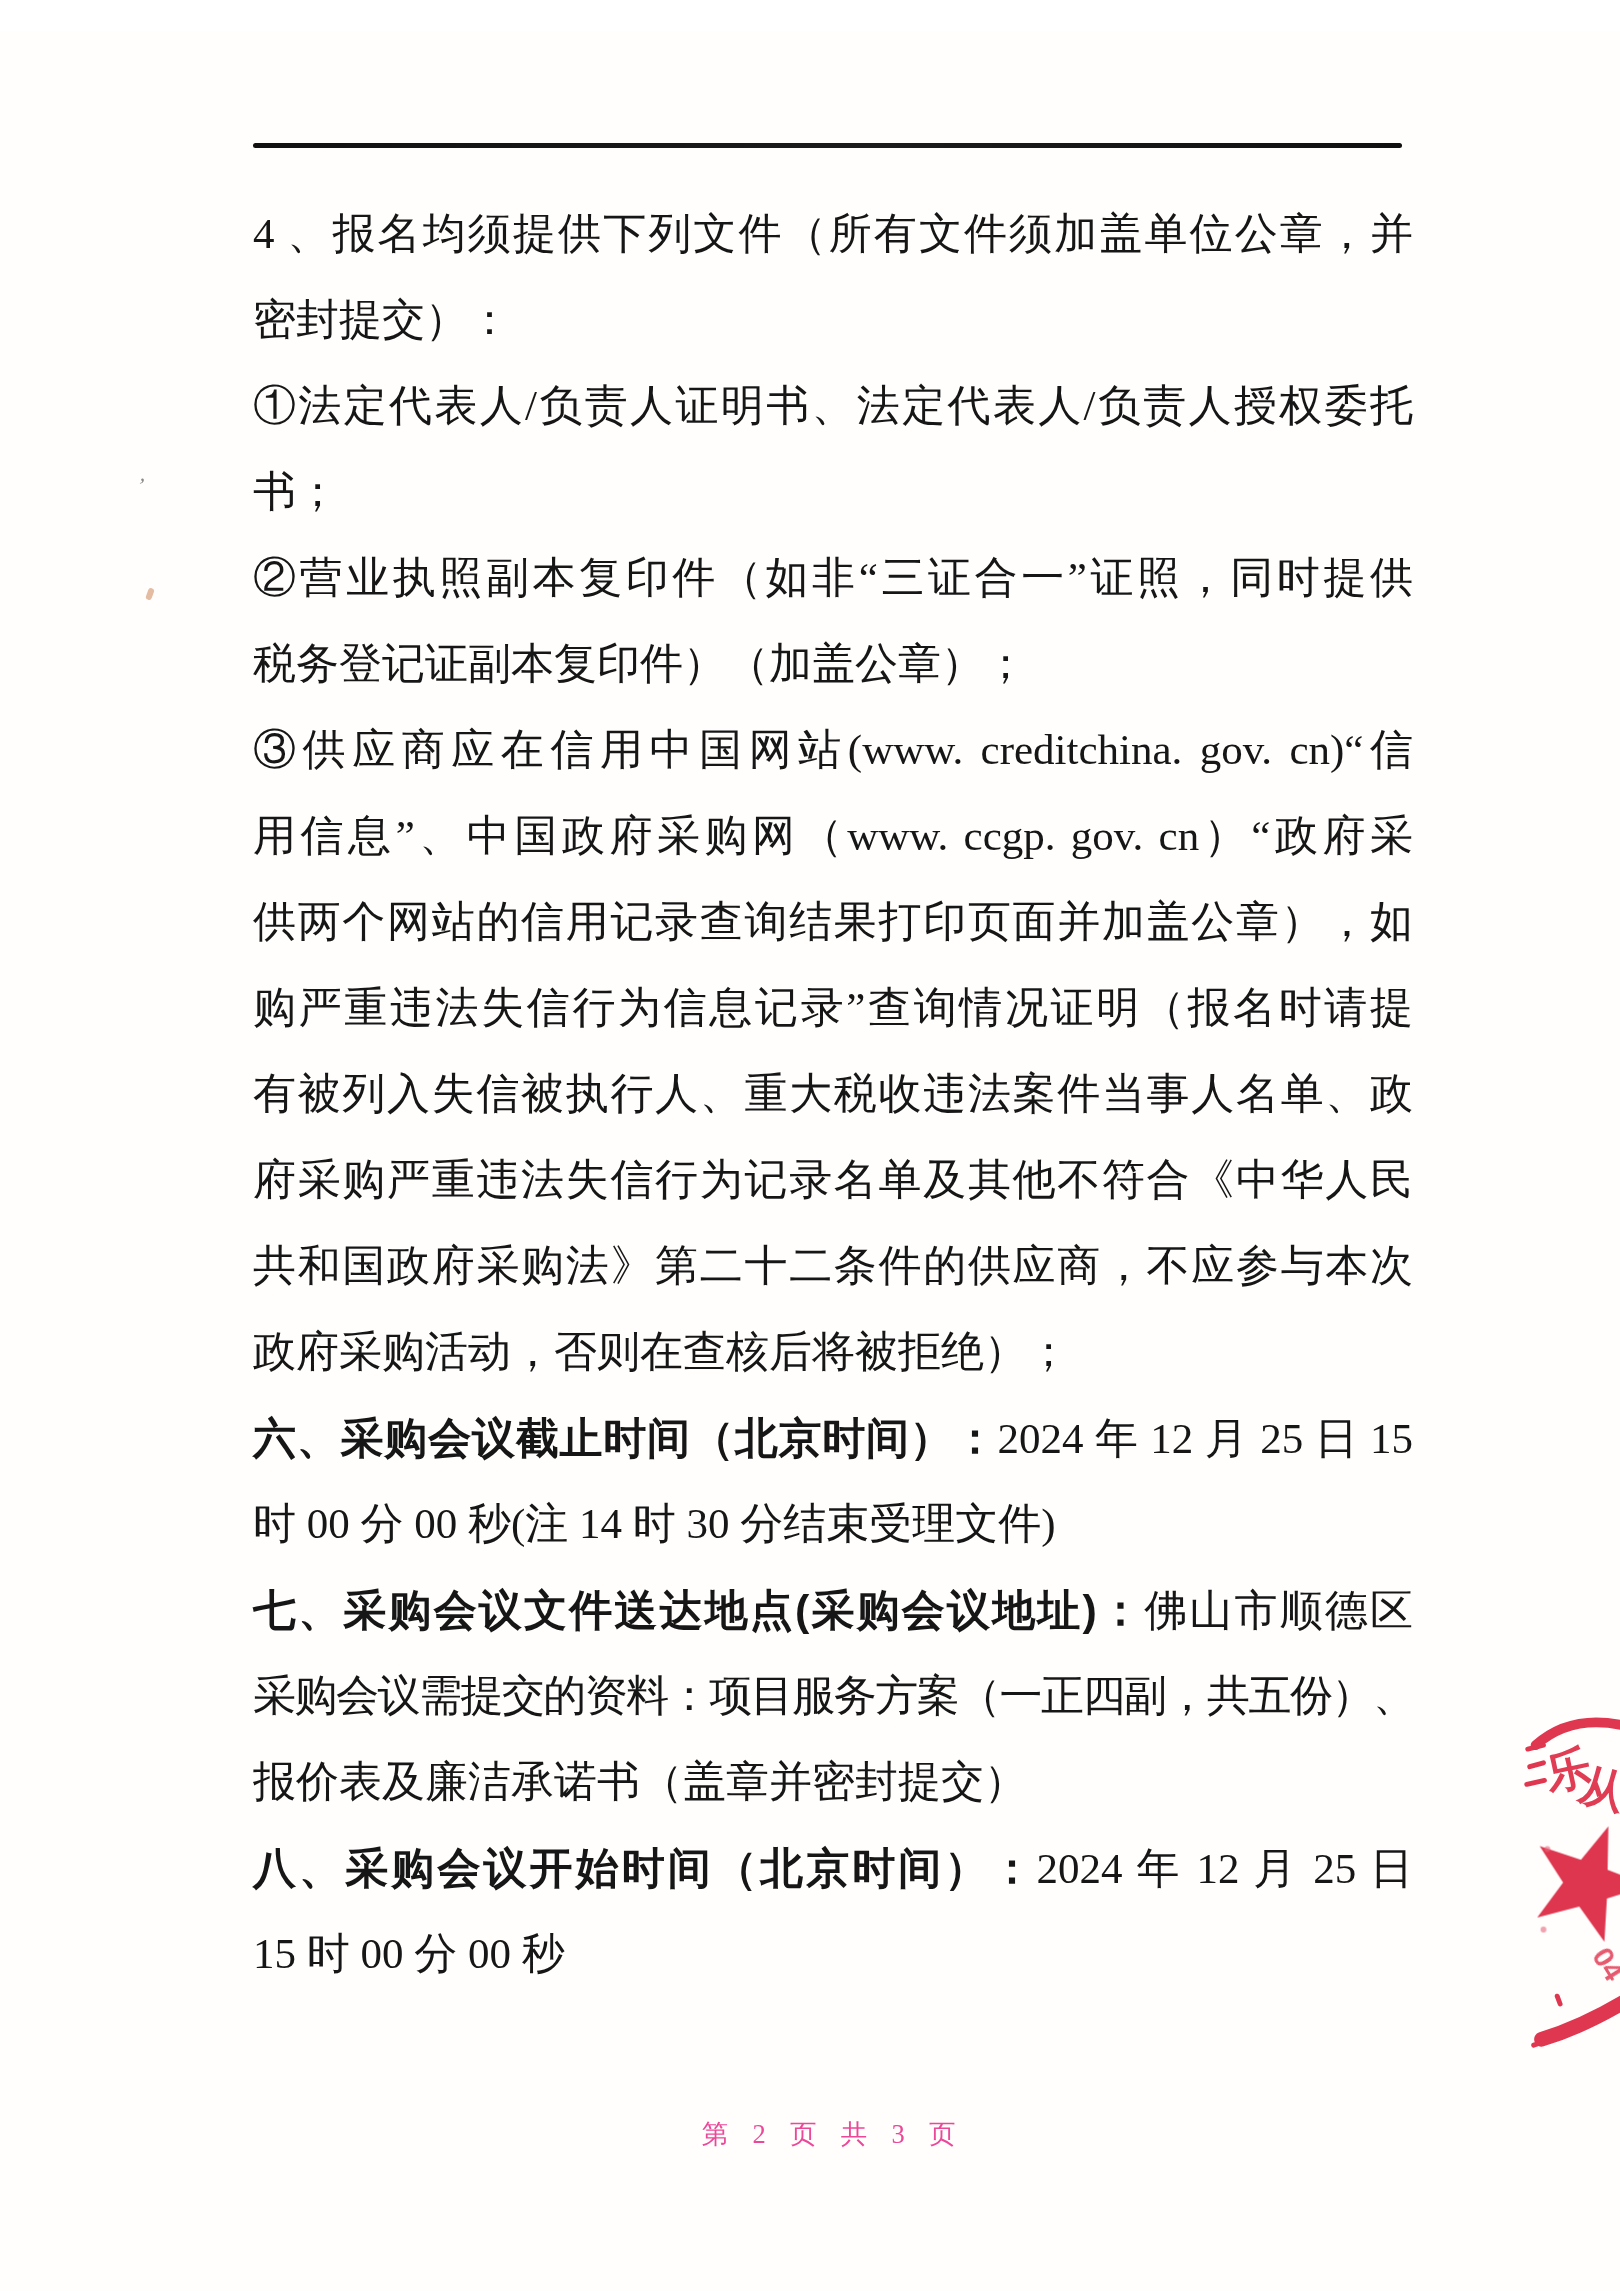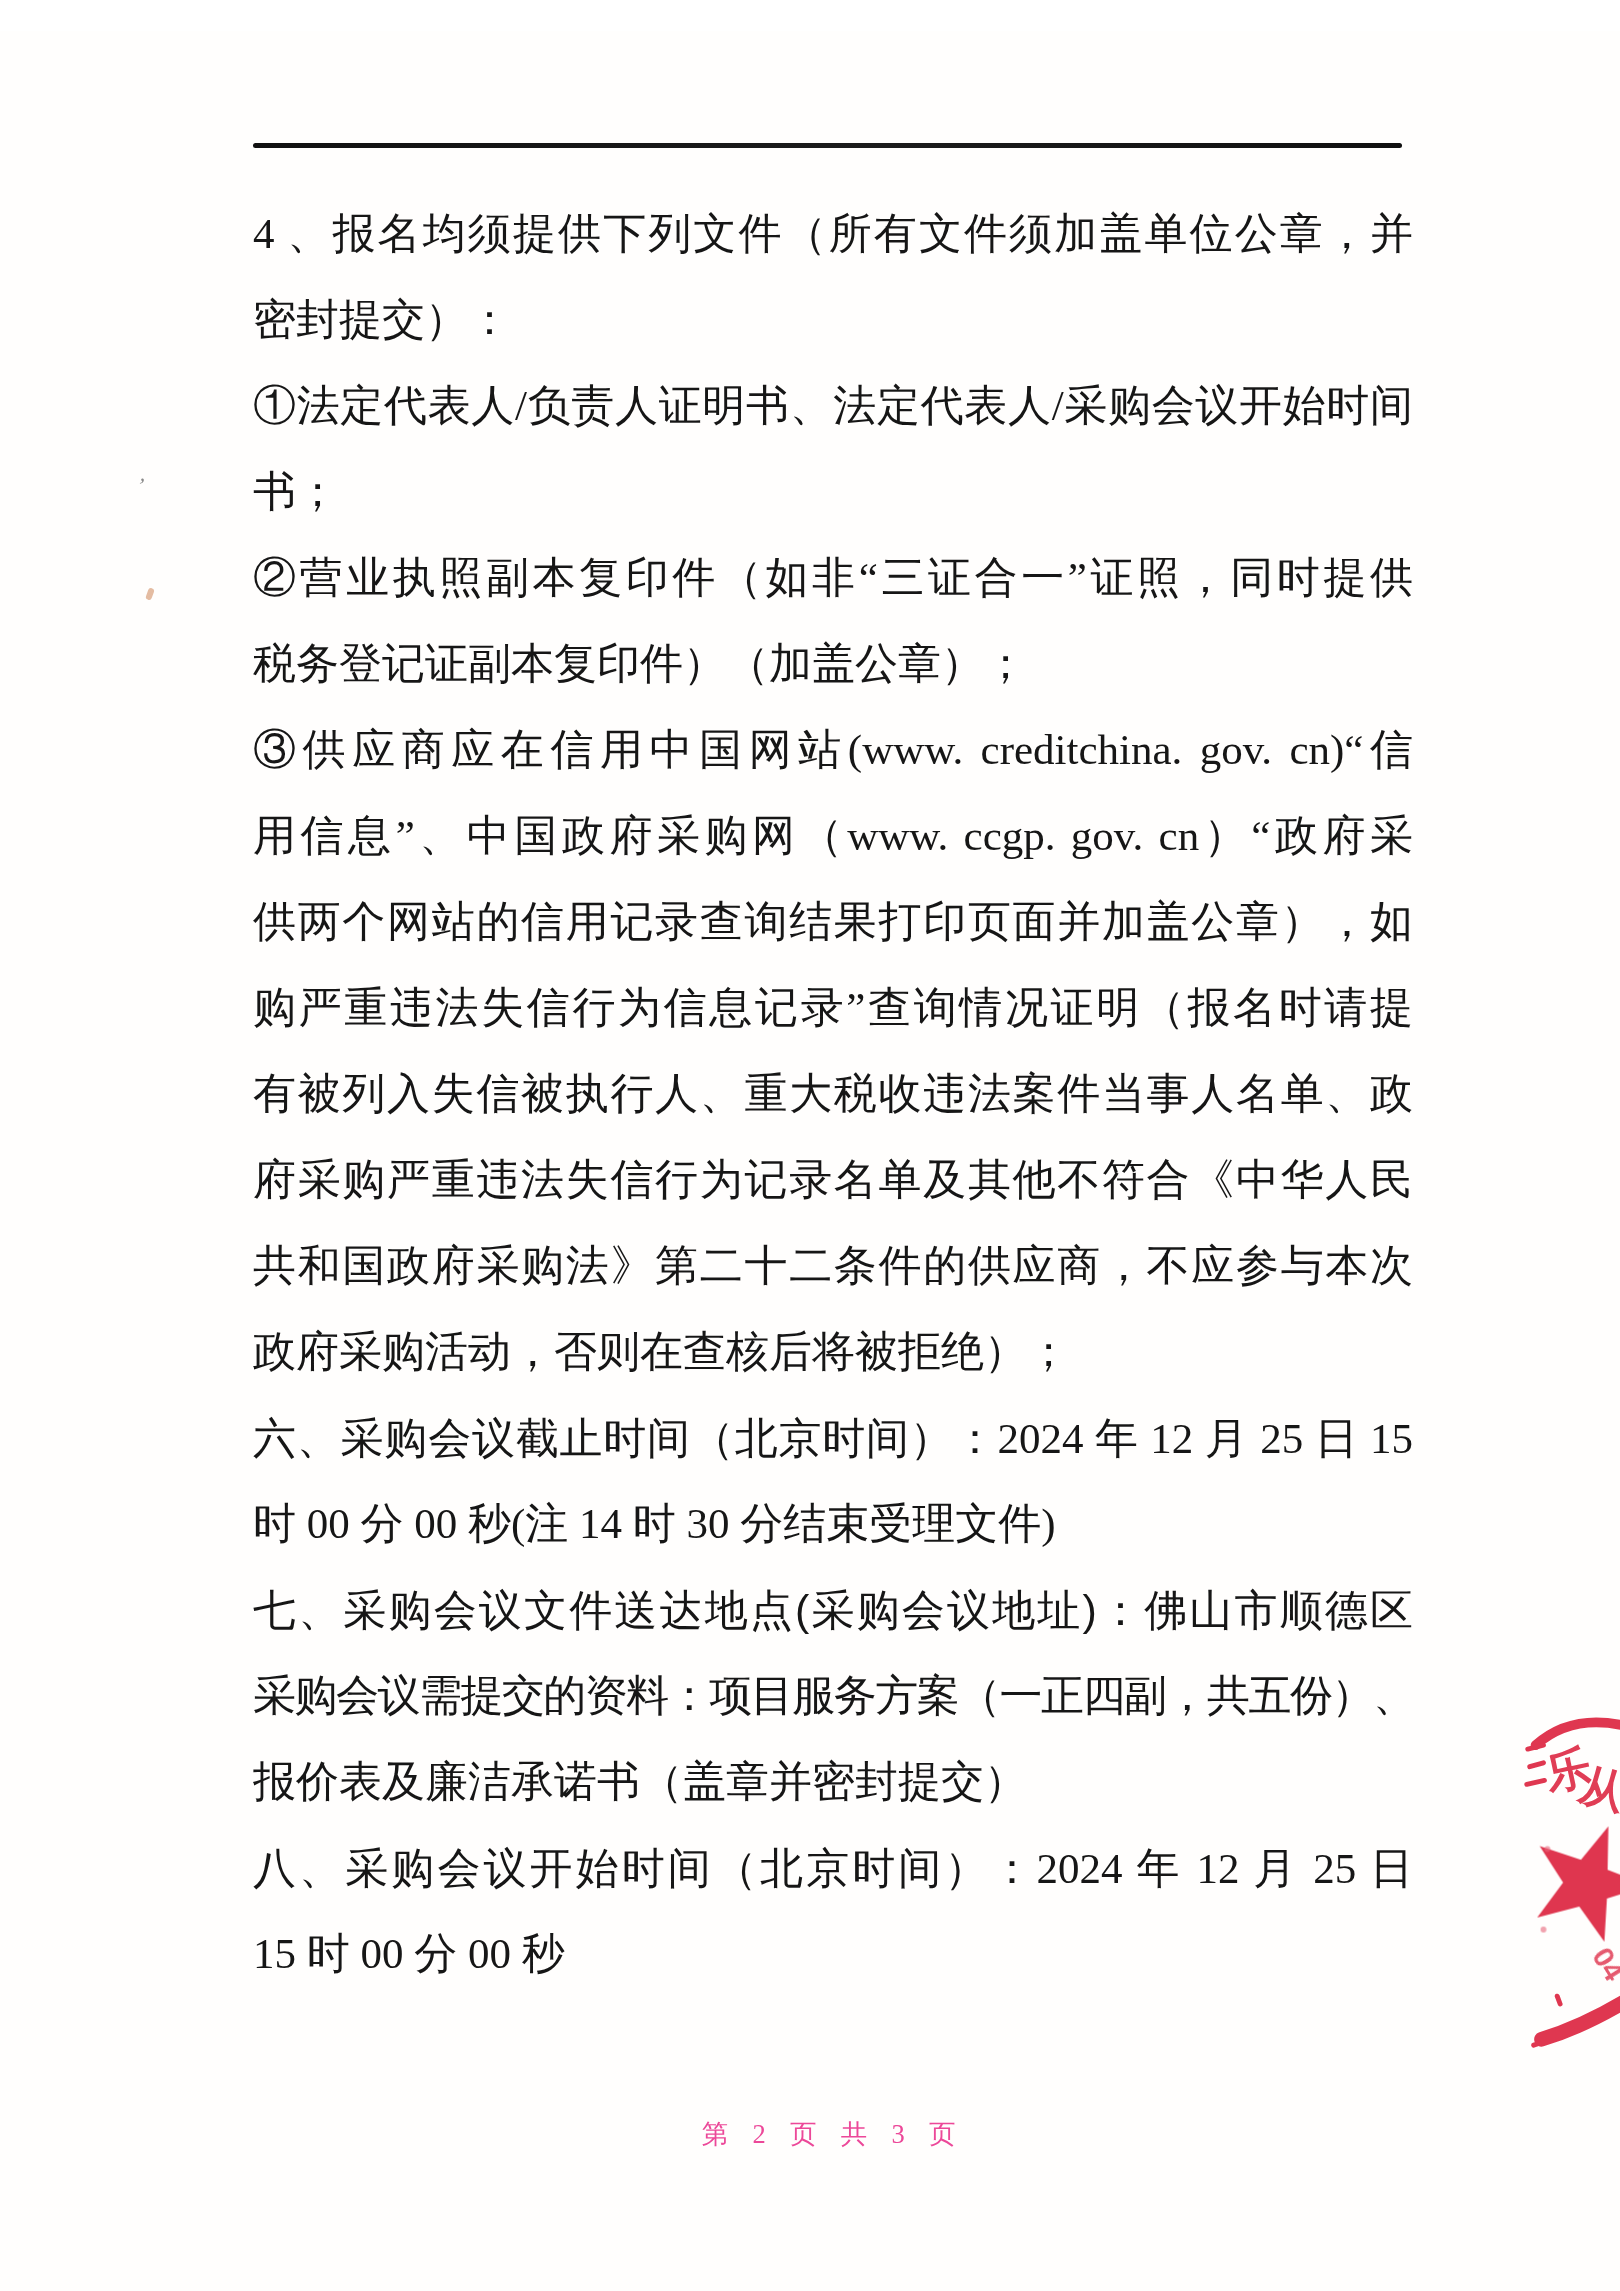--- a/index.html
+++ b/index.html
@@ -13,21 +13,21 @@
     border-radius:2.9px;
   }
   .content{
     position:absolute;left:253px;top:160px;width:1160px;
     font-size:43px;line-height:86px;
   }
   .line{height:86px;white-space:normal;}
   .line.justify{text-align:justify;text-align-last:justify;text-justify:inter-character;}
   .line.tight{letter-spacing:-2.9px;}
   .seg{font-family:"Liberation Serif", serif;}
-  .seg.bold{font-family:"Liberation Sans", sans-serif;font-weight:400;}
+  .seg.bold{font-family:"Liberation Sans", sans-serif;font-weight:700;}
   .footer{
     position:absolute;left:253px;top:2085px;width:1160px;
     text-align:center;font-size:26.5px;letter-spacing:8.8px;color:#ec4899;
   }
   .stamp{
     position:absolute;left:1514px;top:1671px;width:106px;height:353px;
     overflow:hidden;
   }
   .stamp svg{display:block;}
   .artifact-comma{
@@ -47,21 +47,21 @@
 </head>
 <body>
 
 <div class="page">
 
   <div class="top-rule"></div>
 
   <div class="content">
       <div class="line justify"><span class="seg">4 、报名均须提供下列文件（所有文件须加盖单位公章，并</span></div>
       <div class="line"><span class="seg">密封提交）：</span></div>
-      <div class="line justify"><span class="seg">①法定代表人/负责人证明书、法定代表人/采购会议开始时间</span></div>
+      <div class="line justify"><span class="seg">①法定代表人/负责人证明书、法定代表人/负责人授权委托</span></div>
       <div class="line"><span class="seg">书；</span></div>
       <div class="line justify"><span class="seg">②营业执照副本复印件（如非“三证合一”证照，同时提供</span></div>
       <div class="line"><span class="seg">税务登记证副本复印件）（加盖公章）；</span></div>
       <div class="line justify"><span class="seg">③供应商应在信用中国网站(www. creditchina. gov. cn)“信</span></div>
       <div class="line justify"><span class="seg">用信息”、中国政府采购网（www. ccgp. gov. cn）“政府采</span></div>
       <div class="line justify"><span class="seg">供两个网站的信用记录查询结果打印页面并加盖公章），如</span></div>
       <div class="line justify"><span class="seg">购严重违法失信行为信息记录”查询情况证明（报名时请提</span></div>
       <div class="line justify"><span class="seg">有被列入失信被执行人、重大税收违法案件当事人名单、政</span></div>
       <div class="line justify"><span class="seg">府采购严重违法失信行为记录名单及其他不符合《中华人民</span></div>
       <div class="line justify"><span class="seg">共和国政府采购法》第二十二条件的供应商，不应参与本次</span></div>

